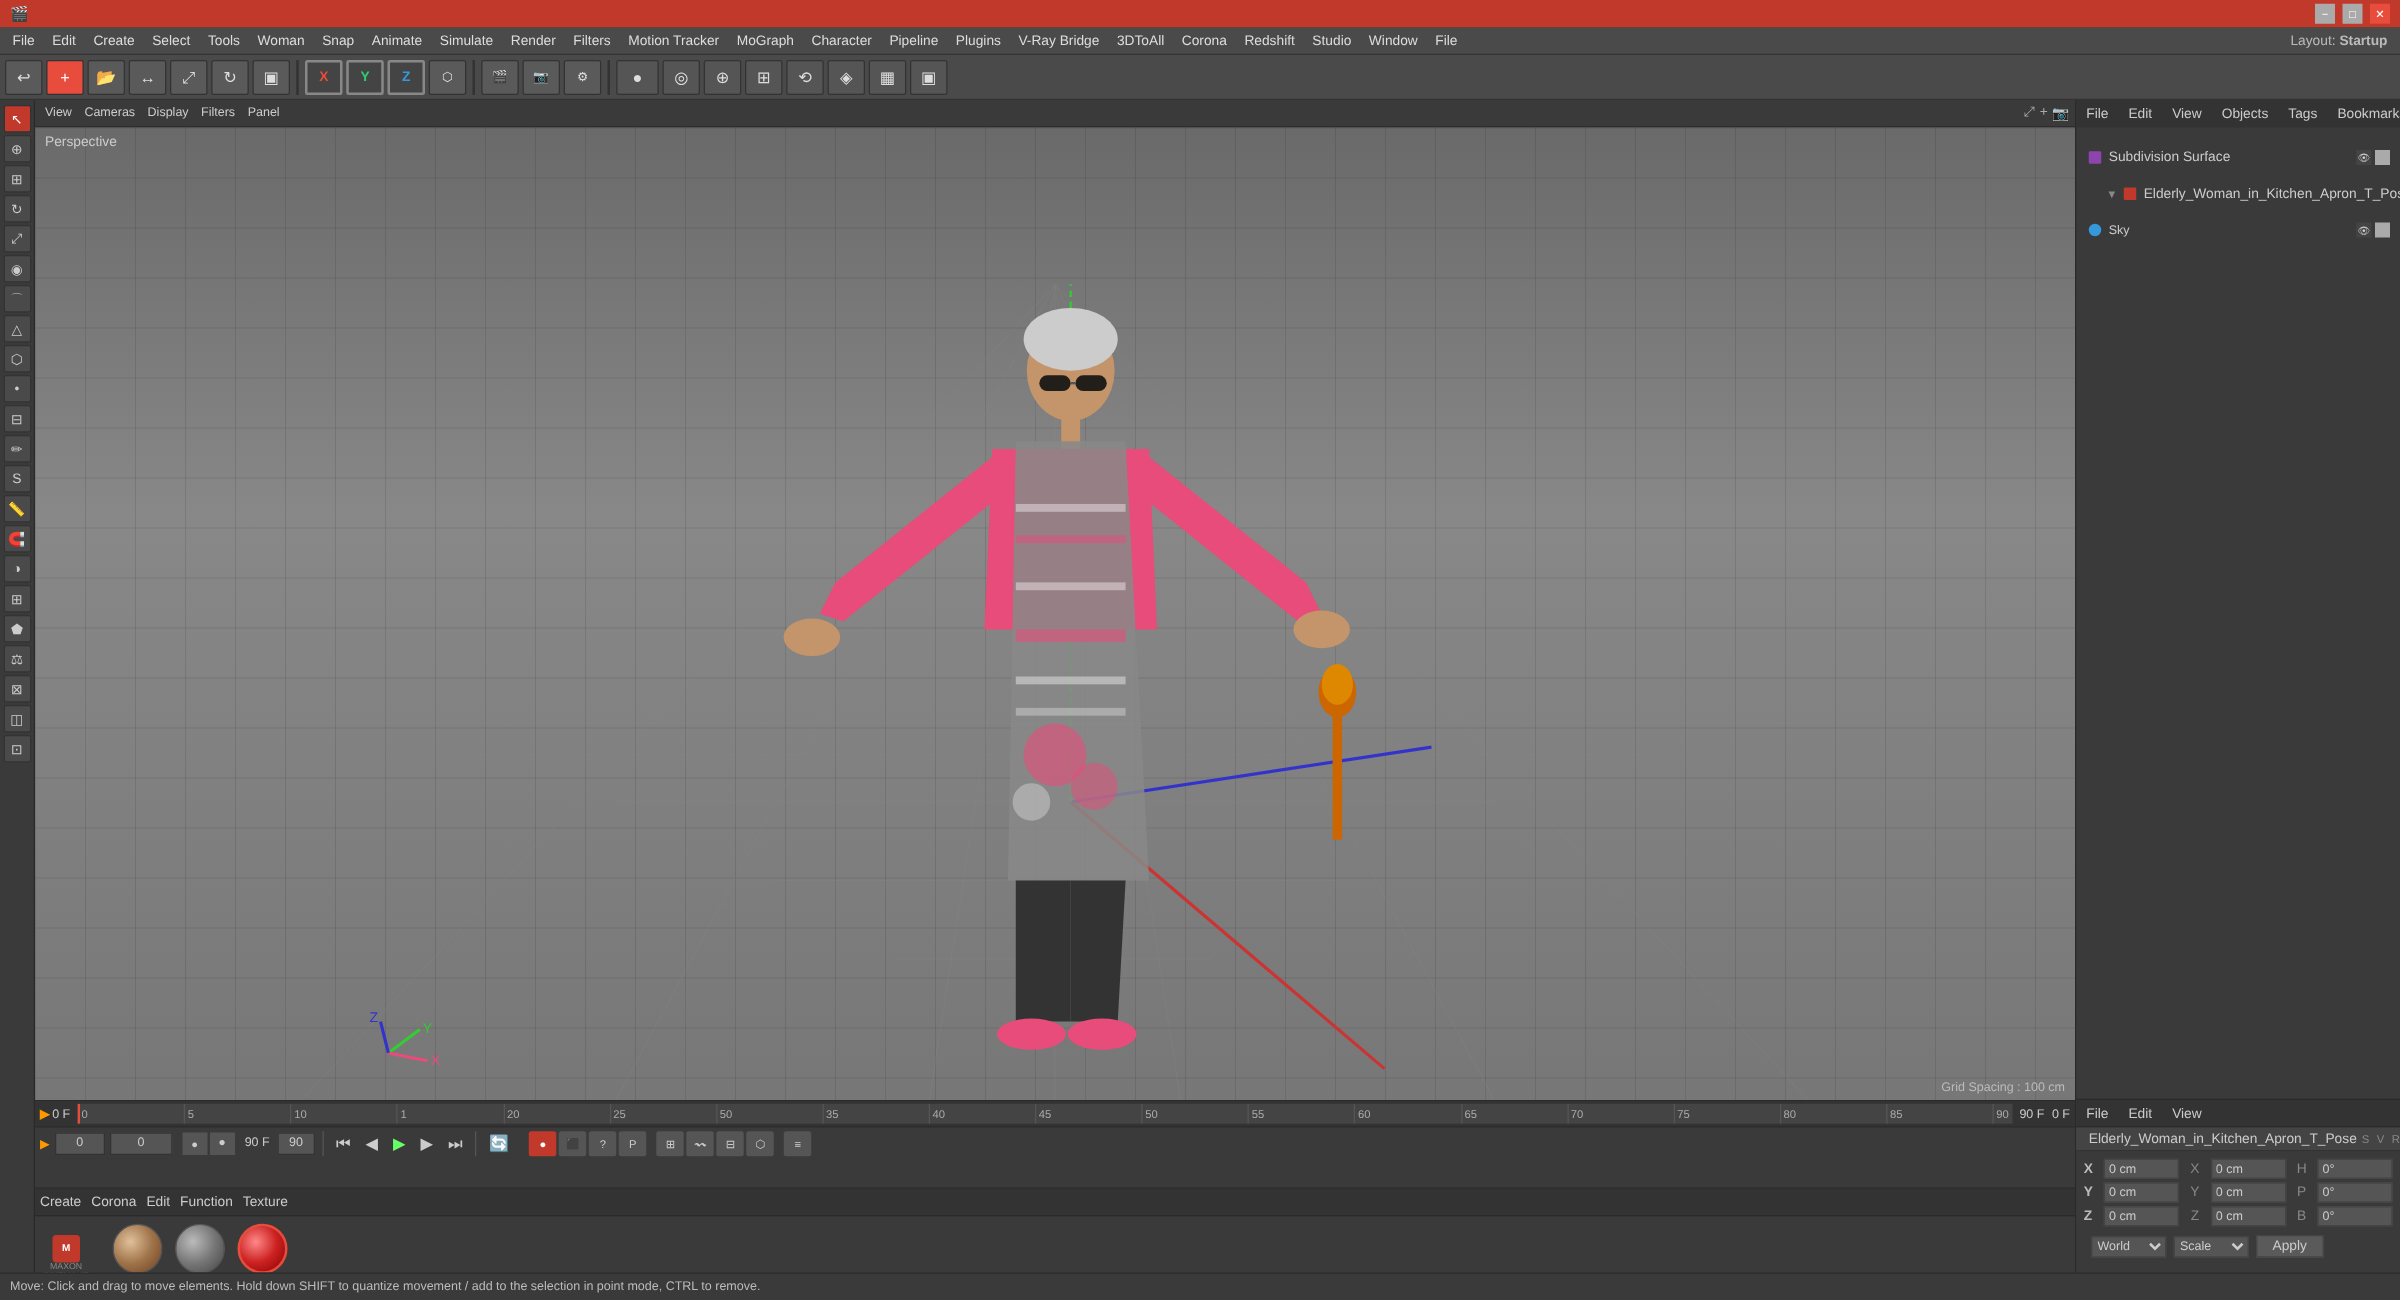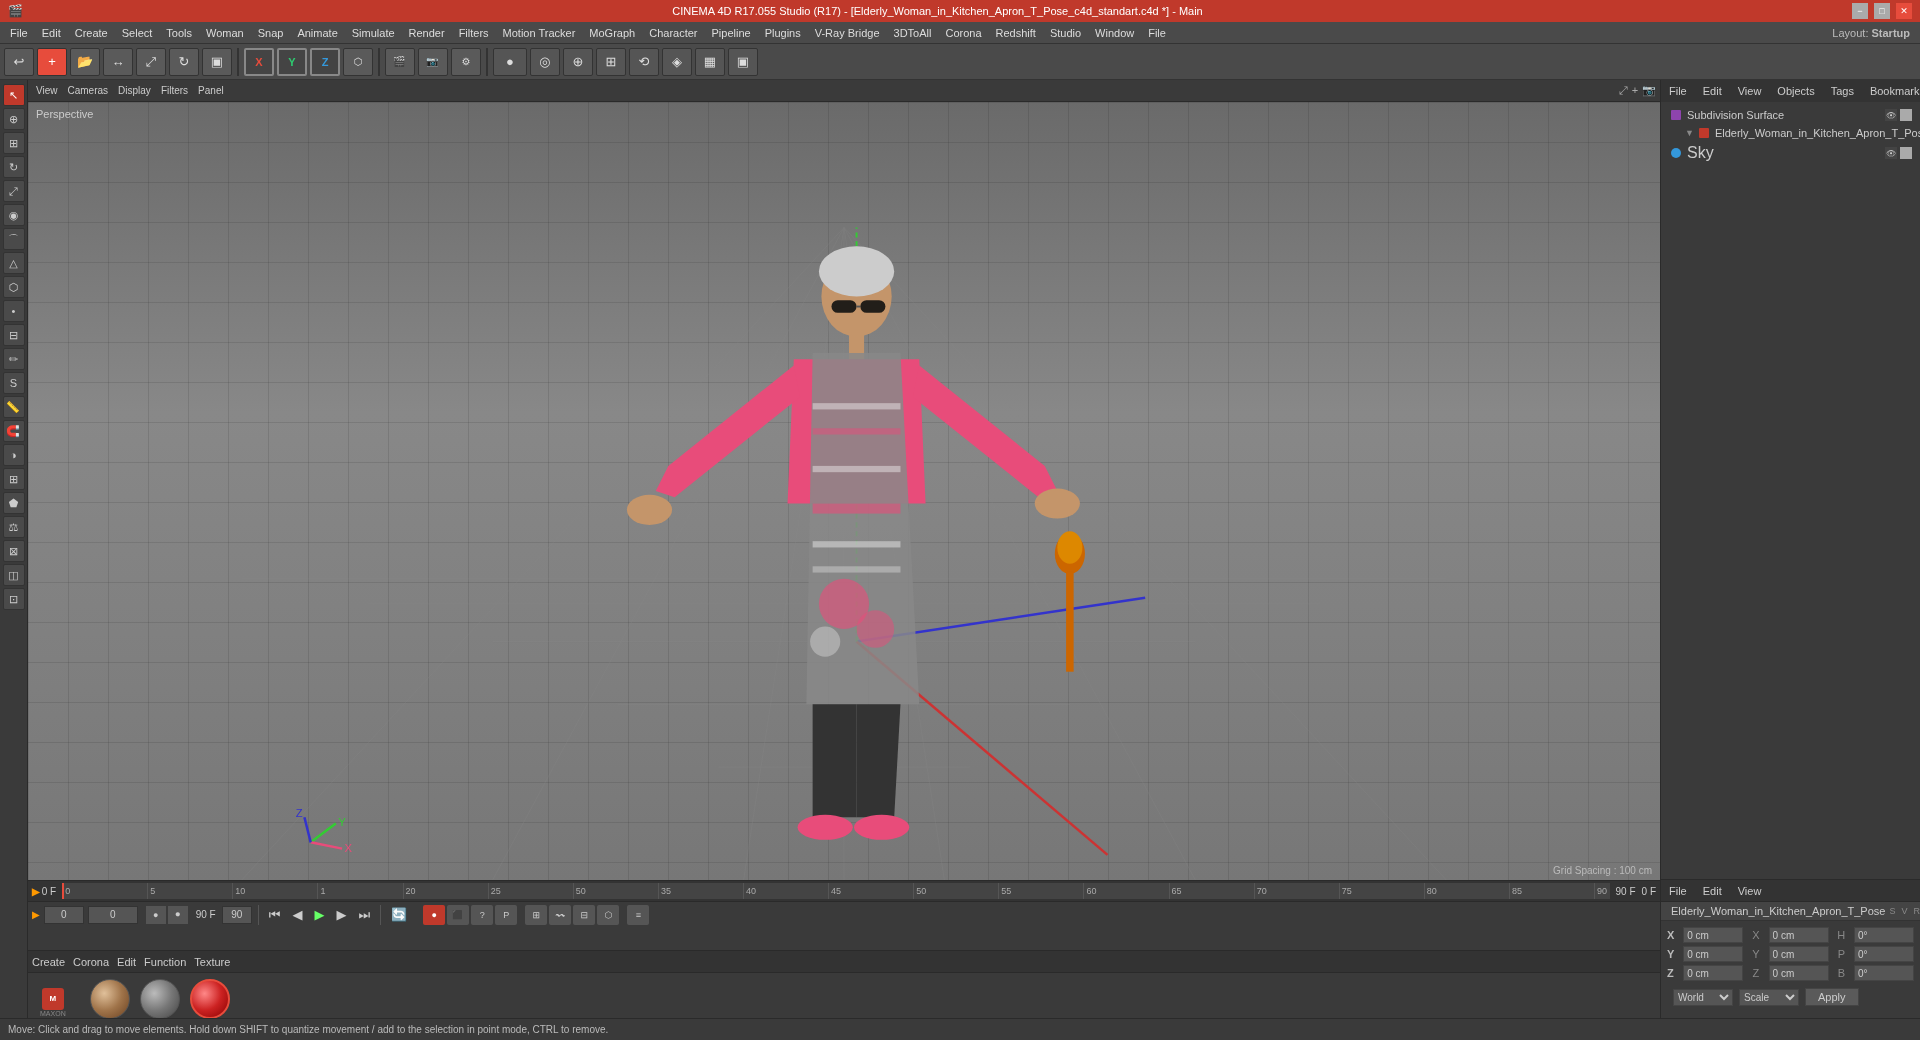--- a/index.html
+++ b/index.html
@@ -125,21 +125,21 @@
     }
     #right-toolbar {
       height: 22px; background: #333; display: flex; align-items: center;
       padding: 0 4px; gap: 8px; font-size: 11px; color: #ccc;
     }
     .rt-tab { cursor: pointer; padding: 2px 4px; }
 
     #scene-objects { flex: 1; padding: 4px; }
     .scene-obj {
       display: flex; align-items: center; gap: 4px; padding: 2px 4px;
-      cursor: pointer; font-size: 11px; color: #ccc;
+      cursor: pointer; font-size: 11px; color: #ccc; margin-top: 11px;
     }
     .scene-obj .obj-icon { width: 14px; height: 14px; display: flex; align-items: center; justify-content: center; font-size: 10px; }
     .scene-obj .obj-controls { margin-left: auto; display: flex; gap: 3px; }
     .obj-ctrl { width: 12px; height: 12px; display: flex; align-items: center; justify-content: center; font-size: 8px; }
 
     #right-bottom { height: 160px; background: #3a3a3a; }
     #right-bottom-toolbar {
       height: 22px; background: #333; display: flex; align-items: center;
       padding: 0 4px; gap: 8px; font-size: 11px; color: #ccc; border-bottom: 1px solid #2a2a2a;
     }
@@ -219,21 +219,20 @@
     #timeline-playhead {
       position: absolute; top: 0; width: 2px; height: 100%;
       background: #e74c3c; z-index: 10;
     }
   </style>
 </head>
 <body>
 
 <div id="titlebar">
   <span style="color:white;font-size:12px;">🎬</span>
-  <span class="title">CINEMA 4D R17.055 Studio (R17) - [Elderly_Woman_in_Kitchen_Apron_T_Pose_c4d_standart.c4d *] - Main</span>
   <div class="win-controls">
     <div class="win-btn">−</div>
     <div class="win-btn">□</div>
     <div class="win-btn" style="background:#e74c3c;">✕</div>
   </div>
 </div>
 
 <div id="menubar">
   <span>File</span>
   <span>Edit</span>
@@ -556,21 +555,21 @@
             </div>
           </div>
           <span style="font-size:11px;color:#ccc;">Elderly_Woman_in_Kitchen_Apron_T_Pose</span>
 
         </div>
 
         <div class="scene-obj">
           <div class="obj-icon">
             <div style="width:10px;height:10px;background:#3498db;border-radius:50%;"></div>
           </div>
-          <span style="font-size:16px;color:#ccc;">Sky</span>
+          <span style="font-size:10px;color:#ccc;">Sky</span>
           <div class="obj-controls">
             <div class="obj-ctrl" style="background:#444;font-size:8px;">👁</div>
             <div class="obj-ctrl" style="background:#aaa;font-size:8px;"></div>
           </div>
         </div>
       </div>
     </div>
 
     <div id="right-bottom">
       <div id="right-bottom-toolbar">

